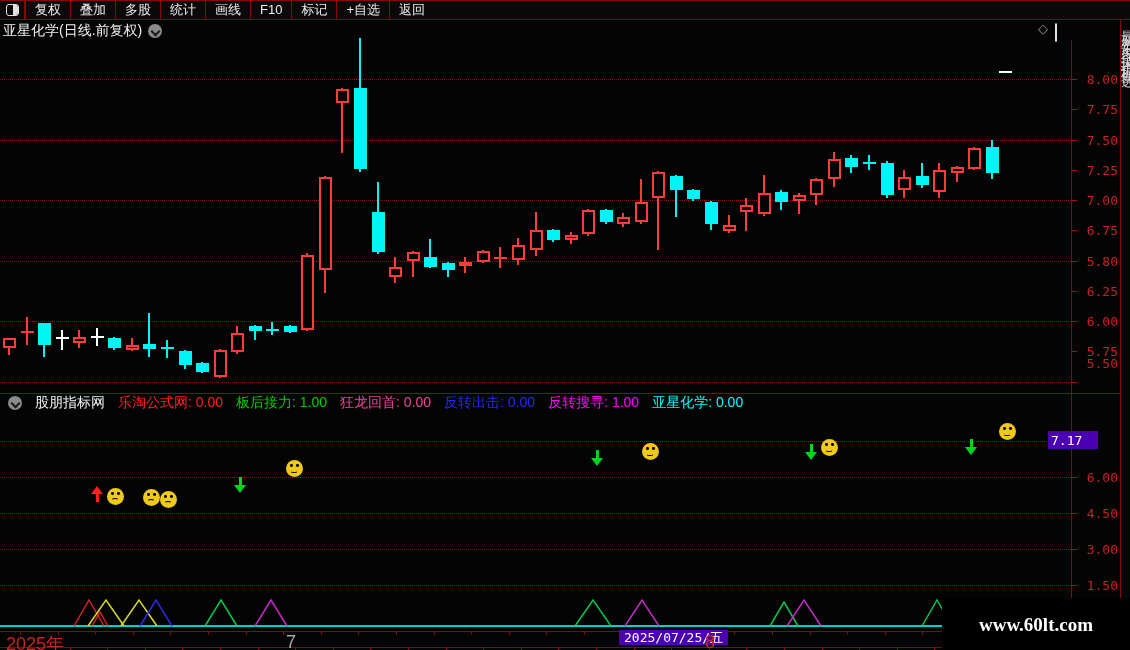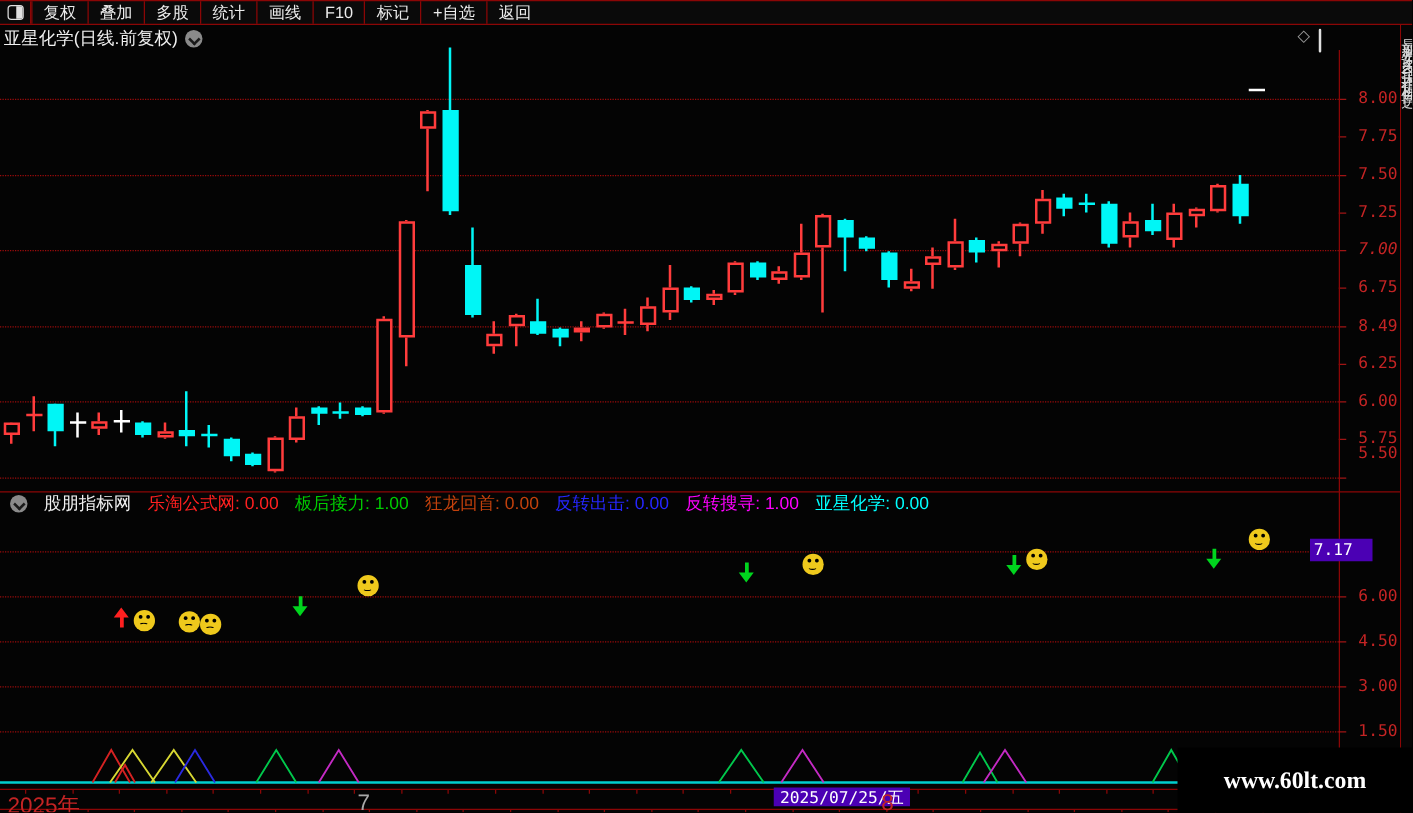--- a/index.html
+++ b/index.html
@@ -111,25 +111,25 @@
       <div class="gridline" style="top: 381.5px;"></div>
       <div class="ytick" style="top: 79px;"></div>
       <div class="ylabel" style="top: 79px;">8.00</div>
       <div class="ytick" style="top: 109.3px;"></div>
       <div class="ylabel" style="top: 109.3px;">7.75</div>
       <div class="ytick" style="top: 139.5px;"></div>
       <div class="ylabel" style="top: 139.5px;">7.50</div>
       <div class="ytick" style="top: 169.8px;"></div>
       <div class="ylabel" style="top: 169.8px;">7.25</div>
       <div class="ytick" style="top: 200px;"></div>
-      <div class="ylabel" style="top: 200px; font-style: italic;">7.00</div>
+      <div class="ylabel" style="top: 200px;">7.00</div>
       <div class="ytick" style="top: 230.3px;"></div>
       <div class="ylabel" style="top: 230.3px;">6.75</div>
       <div class="ytick" style="top: 260.5px;"></div>
-      <div class="ylabel" style="top: 260.5px;">8.49</div>
+      <div class="ylabel" style="top: 260.5px;">5.80</div>
       <div class="ytick" style="top: 290.8px;"></div>
       <div class="ylabel" style="top: 290.8px;">6.25</div>
       <div class="ytick" style="top: 321px;"></div>
       <div class="ylabel" style="top: 321px;">6.00</div>
       <div class="ytick" style="top: 351.3px;"></div>
       <div class="ylabel" style="top: 351.3px;">5.75</div>
       <div class="ytick" style="top: 381.5px;"></div>
       <div class="ylabel" style="top: 363px;">5.50</div>
       <div class="wick" style="left: 8px; top: 337.9px; height: 16.9px; background: rgb(255, 60, 60);"></div>
       <div class="body-hollow" style="left: 3px; top: 337.9px; width: 13px; height: 9.7px; border: 2px solid rgb(255, 60, 60);"></div>
@@ -253,21 +253,21 @@
   <div class="hline" style="left:0;top:647px;width:1120px;"></div>
   <div class="vline" style="left:1071px;top:40px;height:607px;"></div>
   <div class="vline" style="left:1120px;top:20px;height:630px;"></div>
 
   <div class="indheader">
     <span class="chev-circle"></span>
     <span class="ind-name">股朋指标网</span>
     <span id="indfields" style="display:flex;gap:13px;">
         <span class="ind-field" style="color: rgb(255, 32, 32);">乐淘公式网: 0.00</span>
         <span class="ind-field" style="color: rgb(0, 204, 0);">板后接力: 1.00</span>
-        <span class="ind-field" style="color: #c2410c;">狂龙回首: 0.00</span>
+        <span class="ind-field" style="color: #ec4899;">狂龙回首: 0.00</span>
         <span class="ind-field" style="color: rgb(38, 38, 255);">反转出击: 0.00</span>
         <span class="ind-field" style="color: rgb(255, 0, 255);">反转搜寻: 1.00</span>
         <span class="ind-field" style="color: rgb(0, 255, 255);">亚星化学: 0.00</span>
       </span>
   </div>
 
   <div id="lowerplot" class="abs" style="left:0;top:0;width:1130px;height:650px;">
       <div class="gridline" style="top: 441px;"></div>
       <div class="ytick" style="top: 441px;"></div>
       <div class="gridline" style="top: 477px;"></div>

